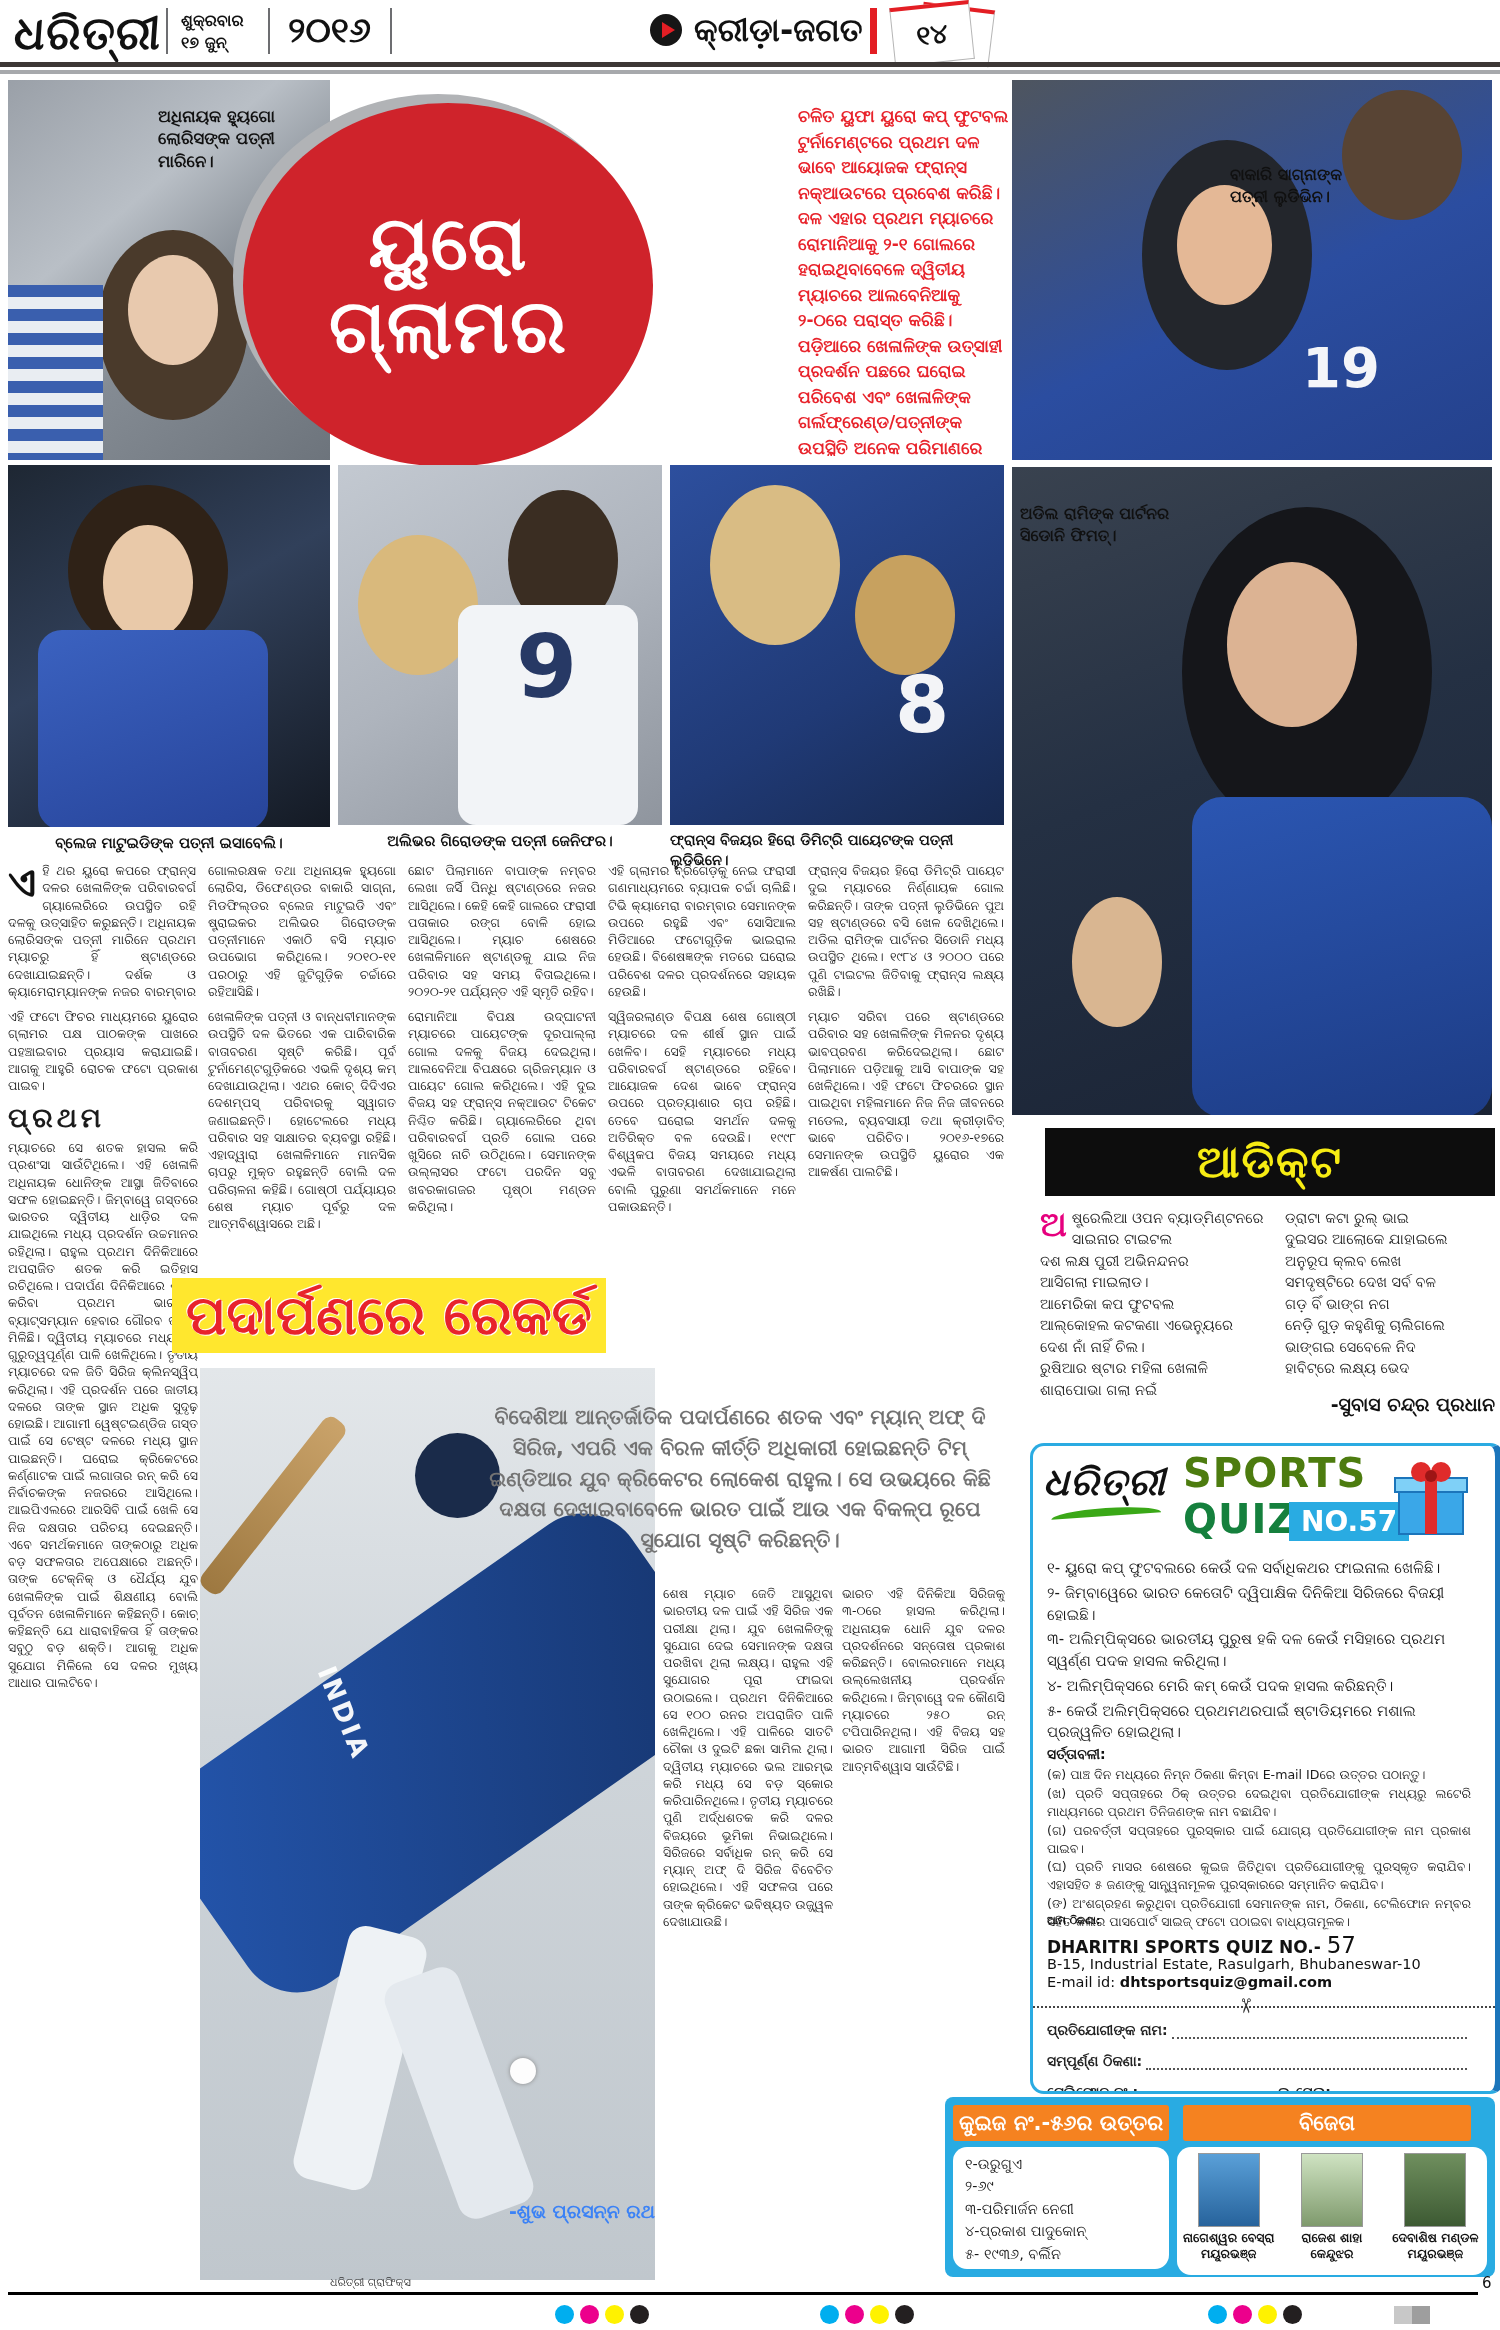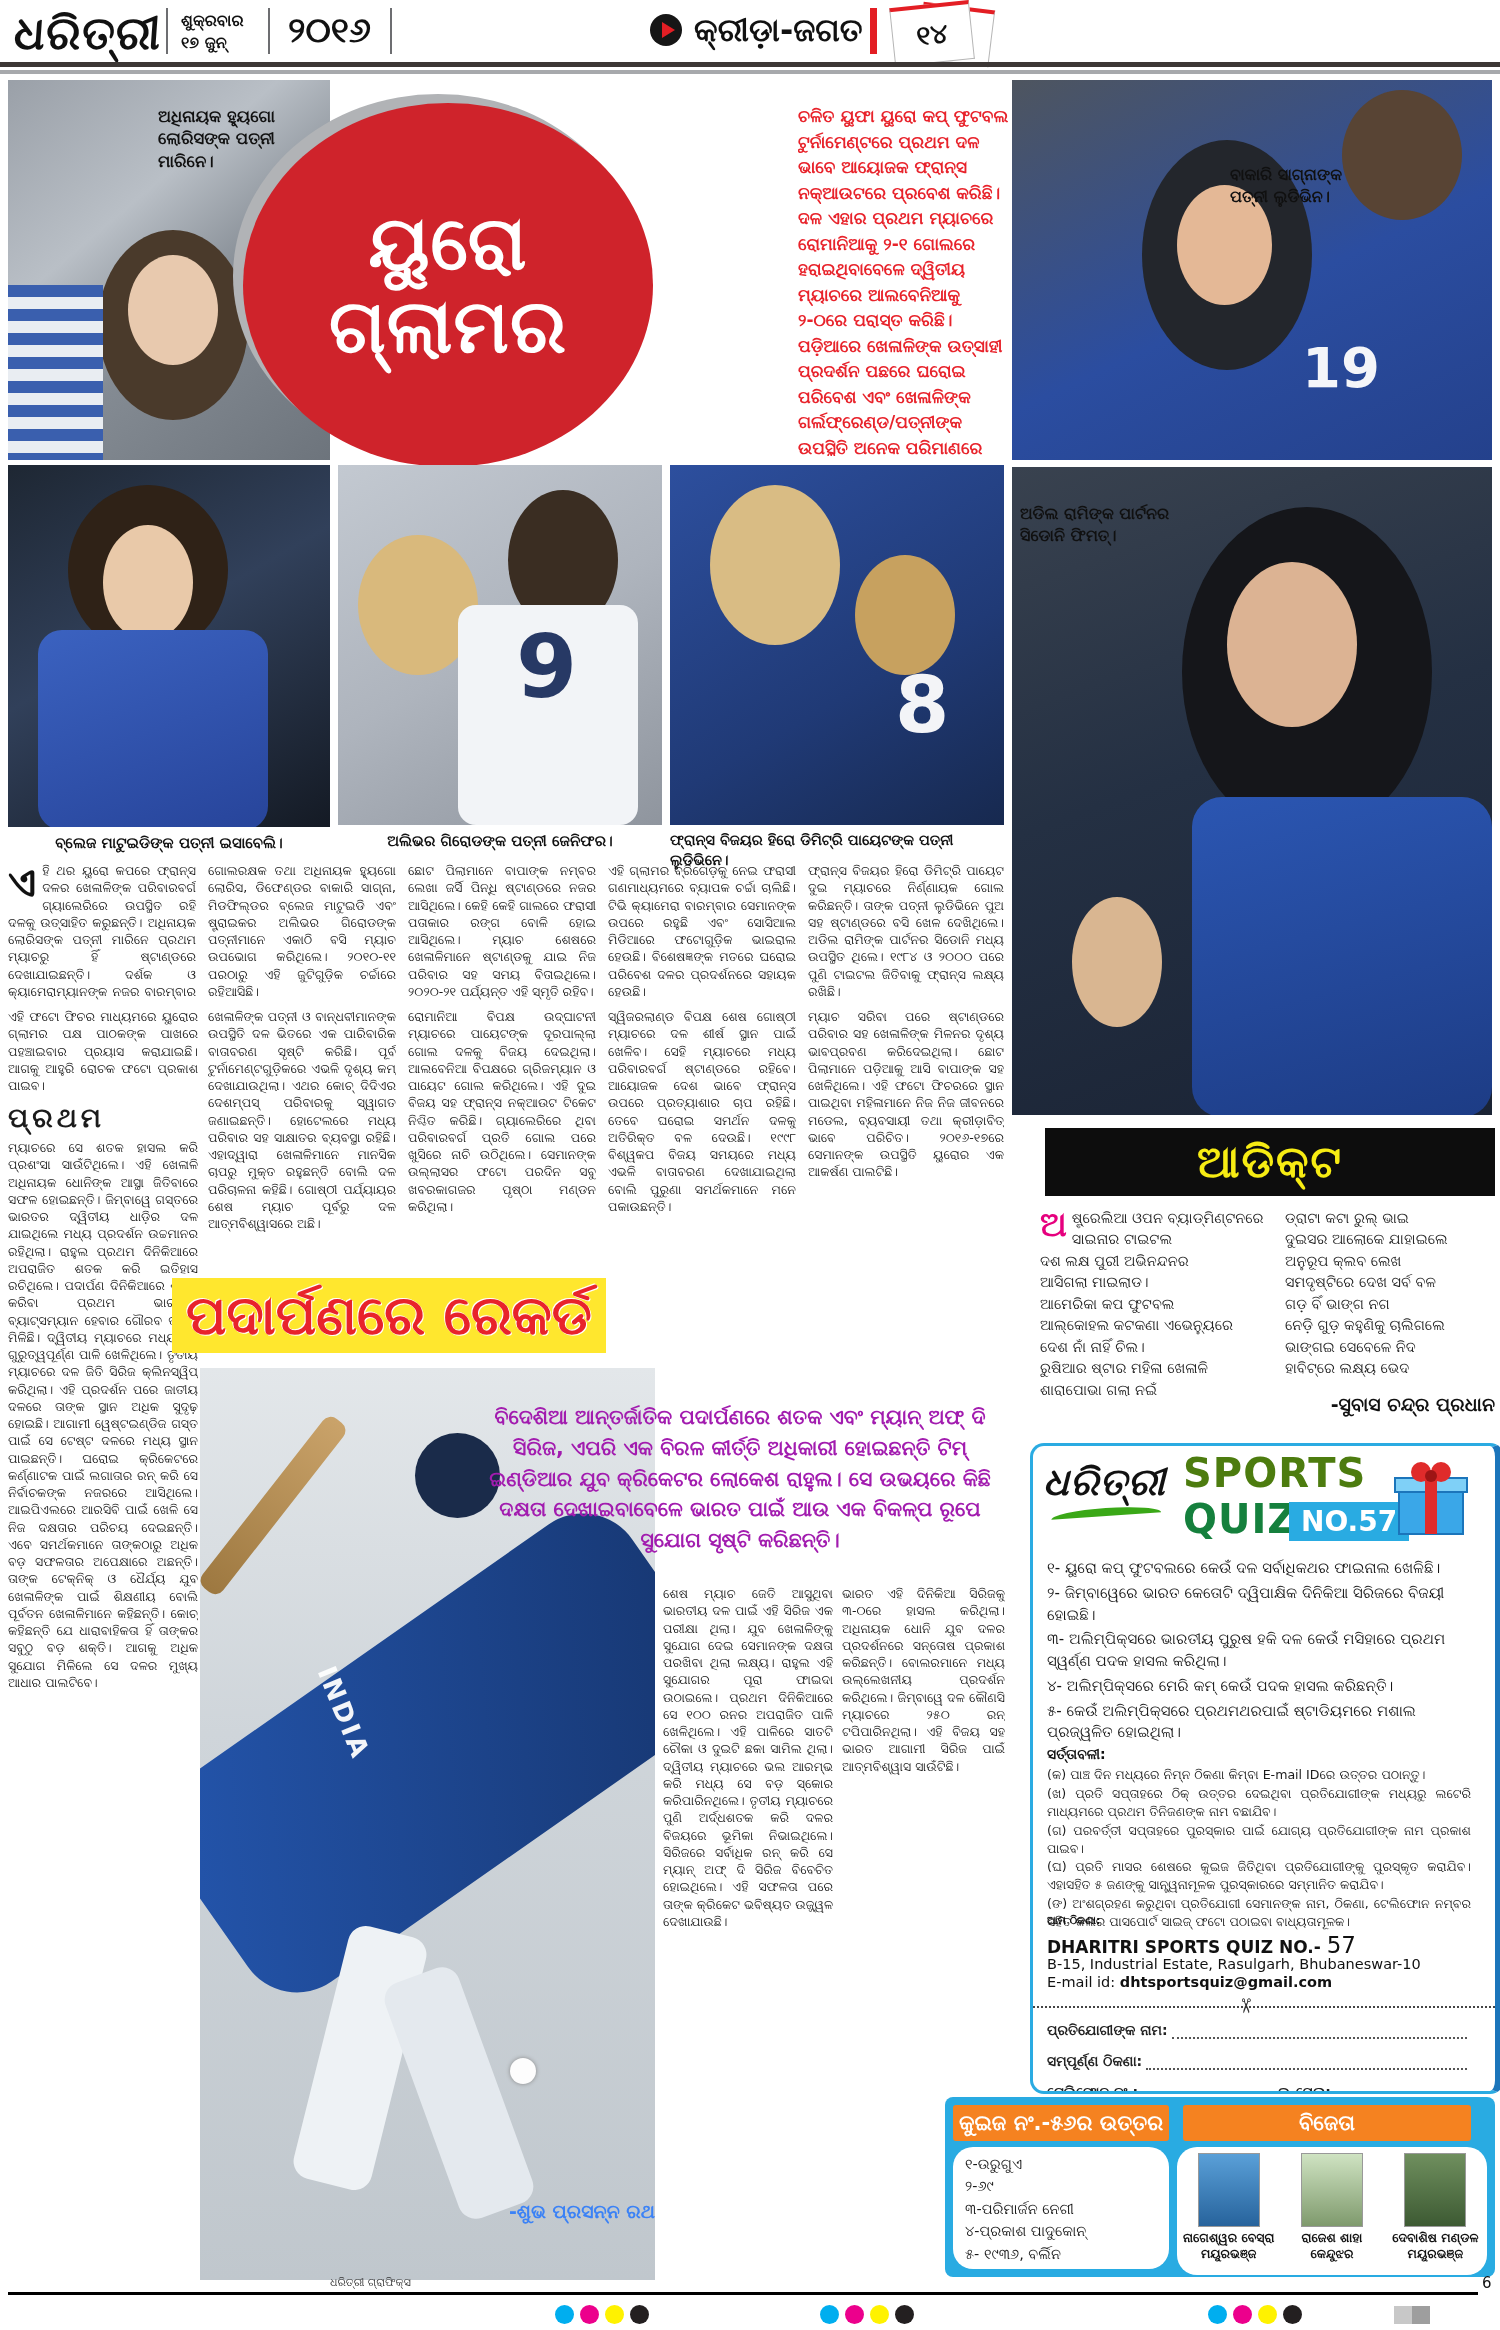--- a/index.html
+++ b/index.html
@@ -20,32 +20,32 @@
   .circletext{color:#fff;font-weight:800;font-size:74px;line-height:1.12;letter-spacing:1px;text-align:center}
   .lead-intro{position:absolute;color:#e8232b;font-weight:600;font-size:17px;line-height:1.5;overflow:hidden}
   .jersey{position:absolute;font-weight:800;color:#fff;opacity:.95}
   .banner{position:absolute;background:#0d0d0d;display:flex;align-items:center;justify-content:center}
   .banner span{color:#f7ec13;font-size:44px;font-weight:800;letter-spacing:2px}
   .poemline{font-size:14.5px;line-height:1.48;color:#222}
   .poem-author{font-size:19px;font-weight:800;color:#111;text-align:right}
   .subhead-big{font-size:27px;font-weight:800;letter-spacing:4px;margin:6px 0 2px 0}
   .crk-headline{font-size:54px;font-weight:800;color:#e8232b;background:#ffe72e;padding:6px 14px;
                 text-shadow:1px 1px 0 #ffffff, -1px -1px 0 #ffffff;white-space:nowrap}
-  .crk-intro{position:absolute;color:#a21caf;font-weight:700;font-size:20.5px;line-height:1.5;text-align:center;overflow:hidden}
+  .crk-intro{position:absolute;color:#737373;font-weight:700;font-size:20.5px;line-height:1.5;text-align:center;overflow:hidden}
   .byline{font-size:19px;font-weight:800;color:#3b82f6;text-align:right}
   .quizpanel{position:absolute;background:#fff;border:3px solid #2aabe2;border-right:9px solid #1b75bb;
              border-radius:14px;overflow:hidden}
   .q-item{font-size:15px;line-height:1.45;color:#151515;margin-bottom:3px}
   .t-item{font-size:12.6px;line-height:1.42;color:#1b1b1b;margin-bottom:1px;text-align:justify}
   .dotline{flex:1;border-bottom:2px dotted #555;margin:0 4px;height:14px}
   .formrow{display:flex;align-items:flex-end;font-size:14px;font-weight:700;color:#222;margin-bottom:14px}
   .cutline{position:absolute;border-top:2px dotted #444;width:100%}
   .orangebar{position:absolute;background:#f58220;display:flex;align-items:center;justify-content:center;
              color:#fff;font-weight:800;font-size:21px;border-radius:3px}
-  .whitebox{position:absolute;background:#fff;border-radius:20px;overflow:hidden}
+  .whitebox{position:absolute;background:#fff;border-radius:14px;overflow:hidden}
   .answerline{font-size:14.5px;line-height:1.55;color:#1a1a1a}
   .winner{display:flex;flex-direction:column;align-items:center;width:33%}
   .winner .wphoto{width:60px;height:72px;border:1px solid #999}
   .winner .wname{font-size:12.5px;font-weight:700;text-align:center;line-height:1.25;margin-top:3px}
   .regdot{position:absolute;width:19px;height:19px;border-radius:50%}
   .regsq{position:absolute;width:18px;height:18px}
   .curl{position:absolute;background:#fff;border:1px solid #b5b5b5;border-top:4px solid #e31e24}
   .masthead-t{font-size:46px;font-weight:800;letter-spacing:1px;transform:skewX(-4deg)}
 </style>
 </head>

